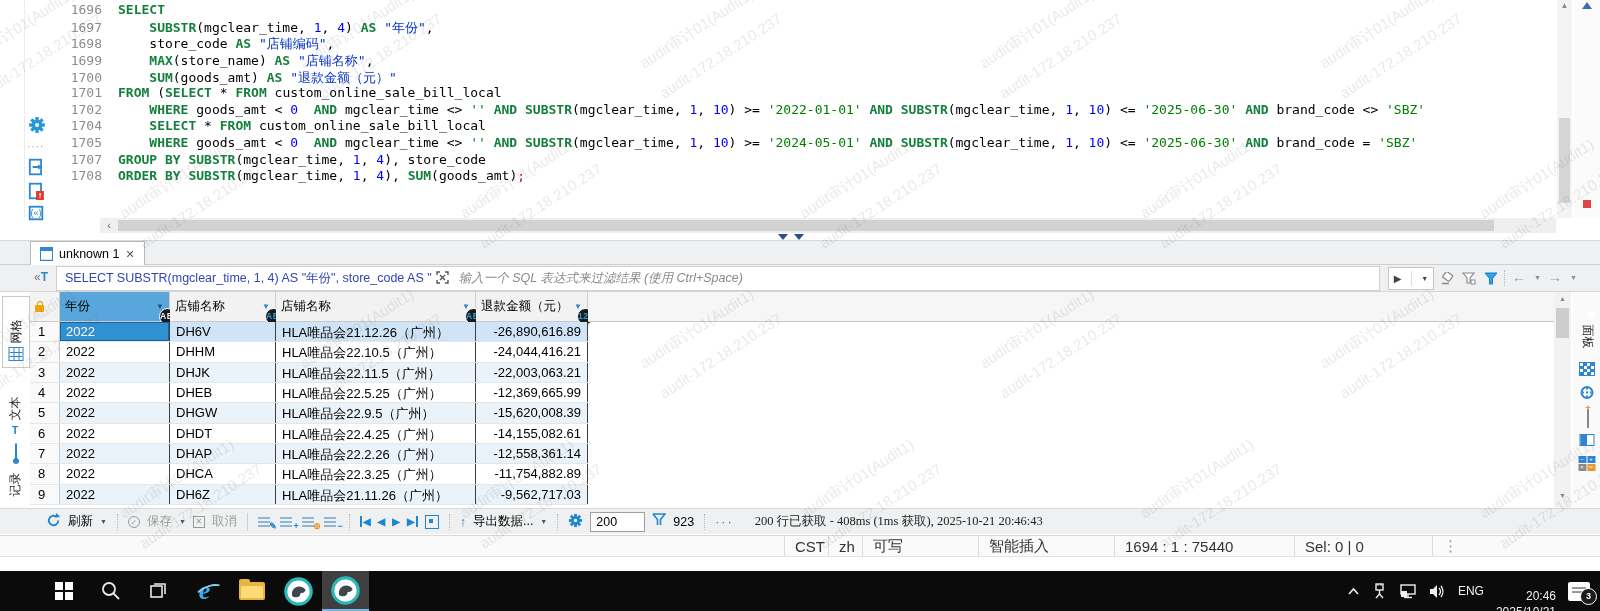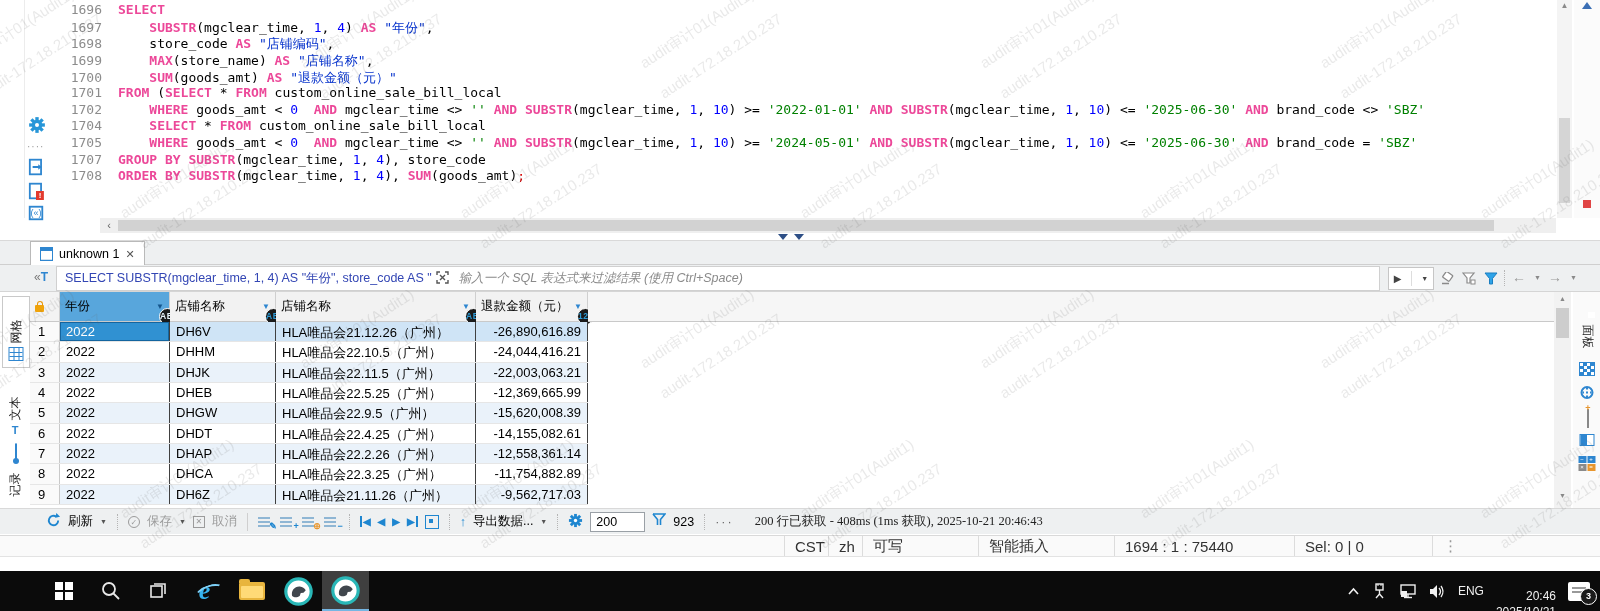--- a/index.html
+++ b/index.html
@@ -10,21 +10,21 @@
   .wmi{position:absolute;transform:rotate(-33deg);color:rgba(110,110,110,.15);
        font-size:15px;white-space:nowrap;line-height:2.4;}
   
   #editor{position:absolute;left:0;top:0;width:1600px;height:233px;background:#fff;}
   .ed-rule{position:absolute;left:24px;top:0;height:218px;width:1px;background:#ececec;}
   .gut{position:absolute;left:28px;width:18px;height:18px;}
   .gut-dots{position:absolute;left:27px;top:141px;color:#9a9a9a;font-size:10px;letter-spacing:1px;}
   #code{position:absolute;left:56px;top:2px;font:13px "DejaVu Sans Mono",monospace;}
   .cline{height:16.65px;white-space:pre;}
   .ln{display:inline-block;width:46px;text-align:right;margin-right:16px;color:#8c8c8c;}
-  .tk-kw{color:#ec4899;font-weight:bold;}
+  .tk-kw{color:#15803d;font-weight:bold;}
   .tk-pl{color:#000;}
   .tk-nm{color:#0000ff;}
   .tk-st{color:#008000;}
   .tk-dq{color:#0733cc;}
   .tk-dl{color:#d40000;}
   .ed-vscroll{position:absolute;right:28px;top:0;width:15px;height:218px;background:#f4f4f4;}
   .ed-vthumb{position:absolute;left:2px;right:2px;top:118px;height:85px;background:#d5d5d5;}
   .ed-varr{position:absolute;top:1px;left:0;right:0;text-align:center;font-size:8px;color:#8a8a8a;}
   .ed-ruler{position:absolute;right:0;top:0;width:26px;height:218px;background:#fbfbfb;}
   .ruler-top{position:absolute;right:8px;top:2px;width:0;height:0;border-left:5px solid transparent;border-right:5px solid transparent;border-bottom:7px solid #3b6fb5;}

